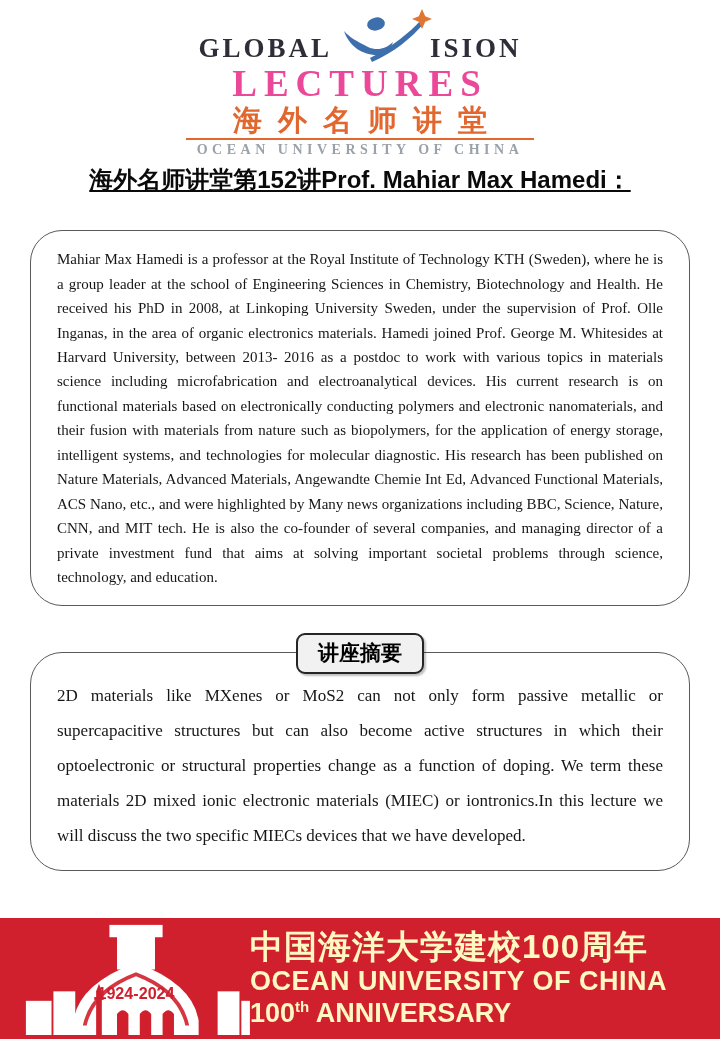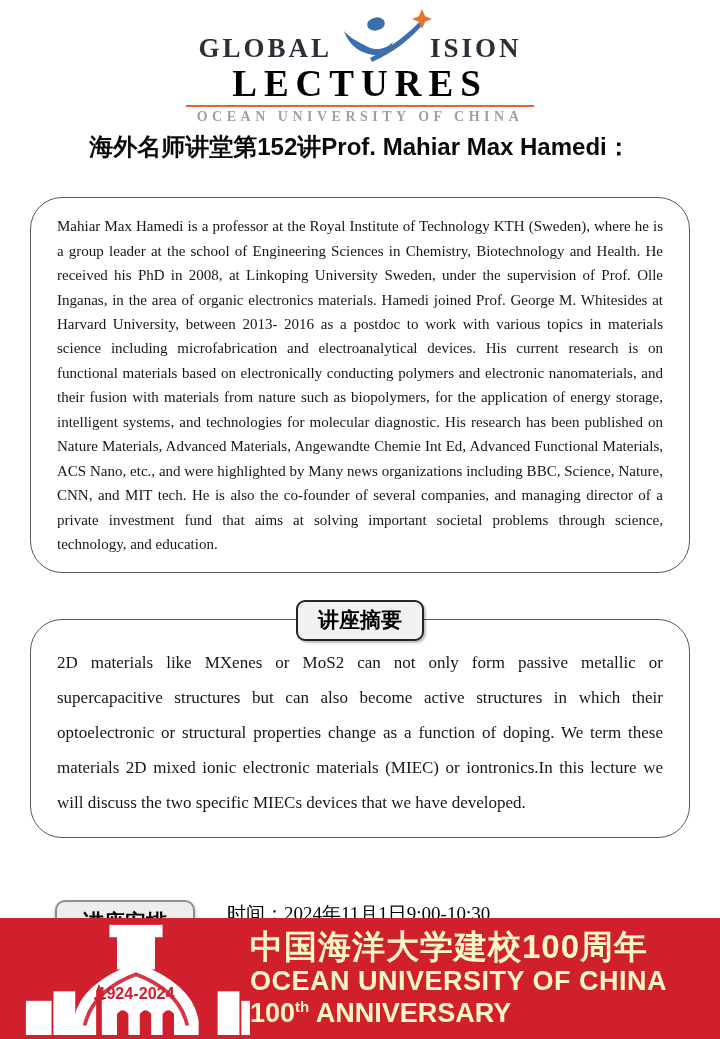--- a/index.html
+++ b/index.html
@@ -6,30 +6,30 @@
   .page{position:relative;width:720px;height:1039px;background:#fff;overflow:hidden;
         font-family:"Liberation Sans",sans-serif;}
 
   
   .logo{text-align:center;padding-top:6px;line-height:1;}
   .logo-row1{display:flex;justify-content:center;align-items:flex-end;height:58px;}
   .logo-word{font-family:"Liberation Serif",serif;font-weight:700;font-size:27px;
              letter-spacing:3px;color:#2e2e38;padding-bottom:2px;}
   .vision-icon{margin:0 -4px -1px -2px;}
   .logo-lectures{font-family:"Liberation Serif",serif;font-weight:700;font-size:37px;
-                 letter-spacing:7px;color:#000000;margin-top:1px;}
+                 letter-spacing:7px;color:#ec4899;margin-top:1px;}
   .logo-chinese{font-size:29px;font-weight:700;color:#e2672e;letter-spacing:16px;
                 margin-top:4px;padding-left:16px;}
   .logo-underline{width:348px;border-bottom:2px solid #e2672e;margin:3px auto 3px auto;}
   .logo-univ{font-family:"Liberation Serif",serif;font-size:14px;font-weight:700;
              letter-spacing:4.5px;color:#9aa1a8;}
 
   
   .title{margin:8px 8px 0 8px;text-align:center;font-size:24px;font-weight:700;
-         line-height:1.22;color:#0a0a0a;}
+         line-height:1.22;color:#0a0a0a;text-decoration:underline;}
 
   
   .box{position:relative;margin:0 30px;border:1.6px solid #5a5a5a;border-radius:32px;
        background:#fff;}
   .box-bio{margin-top:36px;}
   .box-abstract{margin-top:46px;}
   .badge{position:absolute;top:-20px;left:50%;transform:translateX(-50%);
          background:#f1f1f1;border:2.5px solid #252525;border-radius:9px;
          padding:4px 20px 5px 20px;font-size:21px;font-weight:700;color:#000;
          white-space:nowrap;box-shadow:2px 2px 2px rgba(0,0,0,0.25);}
@@ -65,20 +65,21 @@
       <span class="logo-word">GLOBAL</span>
       <svg class="vision-icon" width="104" height="56" viewBox="0 0 104 56">
         <ellipse cx="46" cy="15" rx="9" ry="6.5" fill="#3d6fad" transform="rotate(-12 46 15)"></ellipse>
         <path d="M14 22 C19 37 33 47 49 46 C57 45 61 39 63 33 C56 40 47 42 38 38 C28 33 19 28 14 22 Z" fill="#3d6fad"></path>
         <path d="M40 49 C62 38 79 24 91 11 L94 14 C83 28 63 44 42 53 Z" fill="#3d6fad"></path>
         <path d="M92 0 L95.2 7.2 L102 10 L95.2 12.8 L92 20 L88.8 12.8 L82 10 L88.8 7.2 Z" fill="#e0762f"></path>
       </svg>
       <span class="logo-word">ISION</span>
     </div>
     <div class="logo-lectures">LECTURES</div>
+    <div class="logo-chinese">海外名师讲堂</div>
     <div class="logo-underline"></div>
     <div class="logo-univ">OCEAN UNIVERSITY OF CHINA</div>
   </header>
 
   <h1 class="title">
     <span>海外名师讲堂第152讲Prof. Mahiar Max Hamedi：</span><br>
   </h1>
 
   <section class="box box-bio">
     <p class="box-text bio-text">Mahiar Max Hamedi is a professor at the Royal Institute of Technology KTH (Sweden), where he is a group leader at the school of Engineering Sciences in Chemistry, Biotechnology and Health. He received his PhD in 2008, at Linkoping University Sweden, under the supervision of Prof. Olle Inganas, in the area of organic electronics materials. Hamedi joined Prof. George M. Whitesides at Harvard University, between 2013- 2016 as a postdoc to work with various topics in materials science including microfabrication and electroanalytical devices. His current research is on functional materials based on electronically conducting polymers and electronic nanomaterials, and their fusion with materials from nature such as biopolymers, for the application of energy storage, intelligent systems, and technologies for molecular diagnostic. His research has been published on Nature Materials, Advanced Materials, Angewandte Chemie Int Ed, Advanced Functional Materials, ACS Nano, etc., and were highlighted by Many news organizations including BBC, Science, Nature, CNN, and MIT tech. He is also the co-founder of several companies, and managing director of a private investment fund that aims at solving important societal problems through science, technology, and education.</p>

